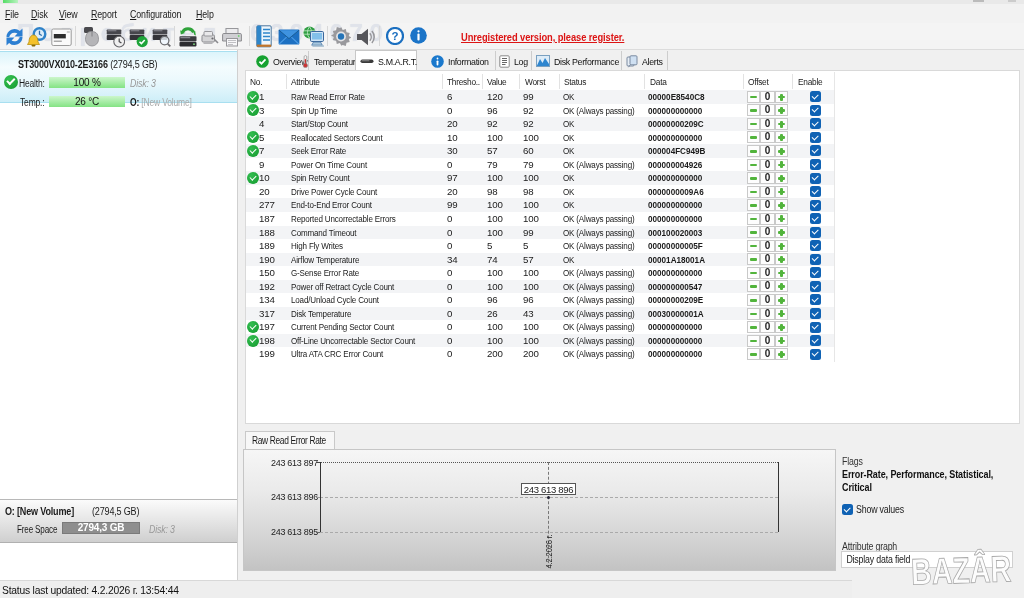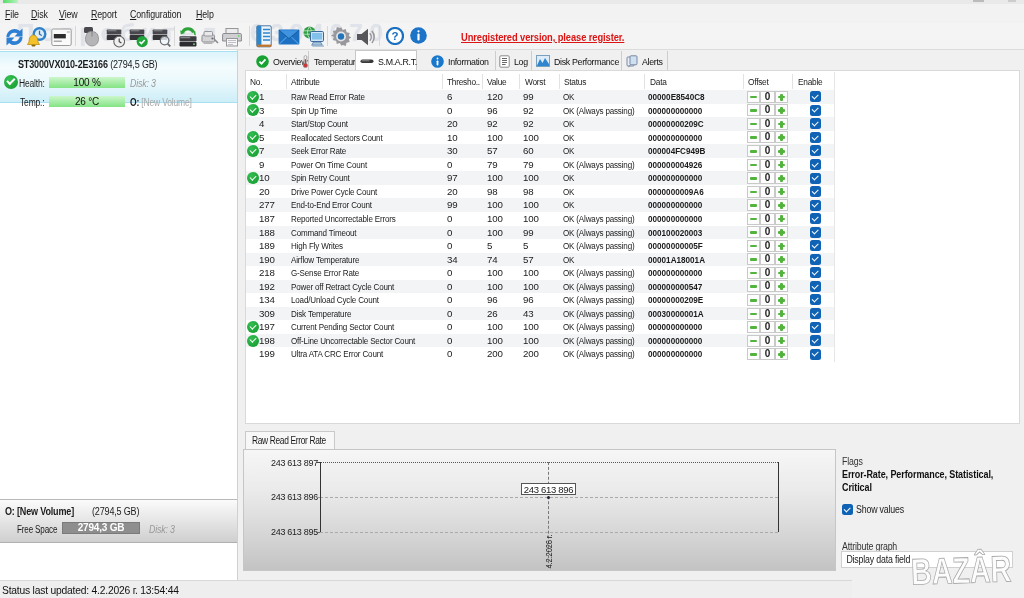--- a/index.html
+++ b/index.html
@@ -591,21 +591,21 @@
       <i></i>
     </span>
     <span class="oz">0</span>
     <span class="op">
       <b></b>
       <u></u>
     </span>
     <span class="cb"></span>
   </div>
 <div class="row" style="top:266.1px">
-    <span class="cno">218</span>
+    <span class="cno">150</span>
     <span class="cat">G-Sense Error Rate</span>
     <span class="cth">0</span>
     <span class="cva">100</span>
     <span class="cwo">100</span>
     <span class="cst">OK (Always passing)</span>
     <span class="cda">000000000000</span>
     <span class="om">
       <i></i>
     </span>
     <span class="oz">0</span>
@@ -645,21 +645,21 @@
       <i></i>
     </span>
     <span class="oz">0</span>
     <span class="op">
       <b></b>
       <u></u>
     </span>
     <span class="cb"></span>
   </div>
 <div class="row odd" style="top:306.8px">
-    <span class="cno">309</span>
+    <span class="cno">317</span>
     <span class="cat">Disk Temperature</span>
     <span class="cth">0</span>
     <span class="cva">26</span>
     <span class="cwo">43</span>
     <span class="cst">OK (Always passing)</span>
     <span class="cda">00030000001A</span>
     <span class="om">
       <i></i>
     </span>
     <span class="oz">0</span>

